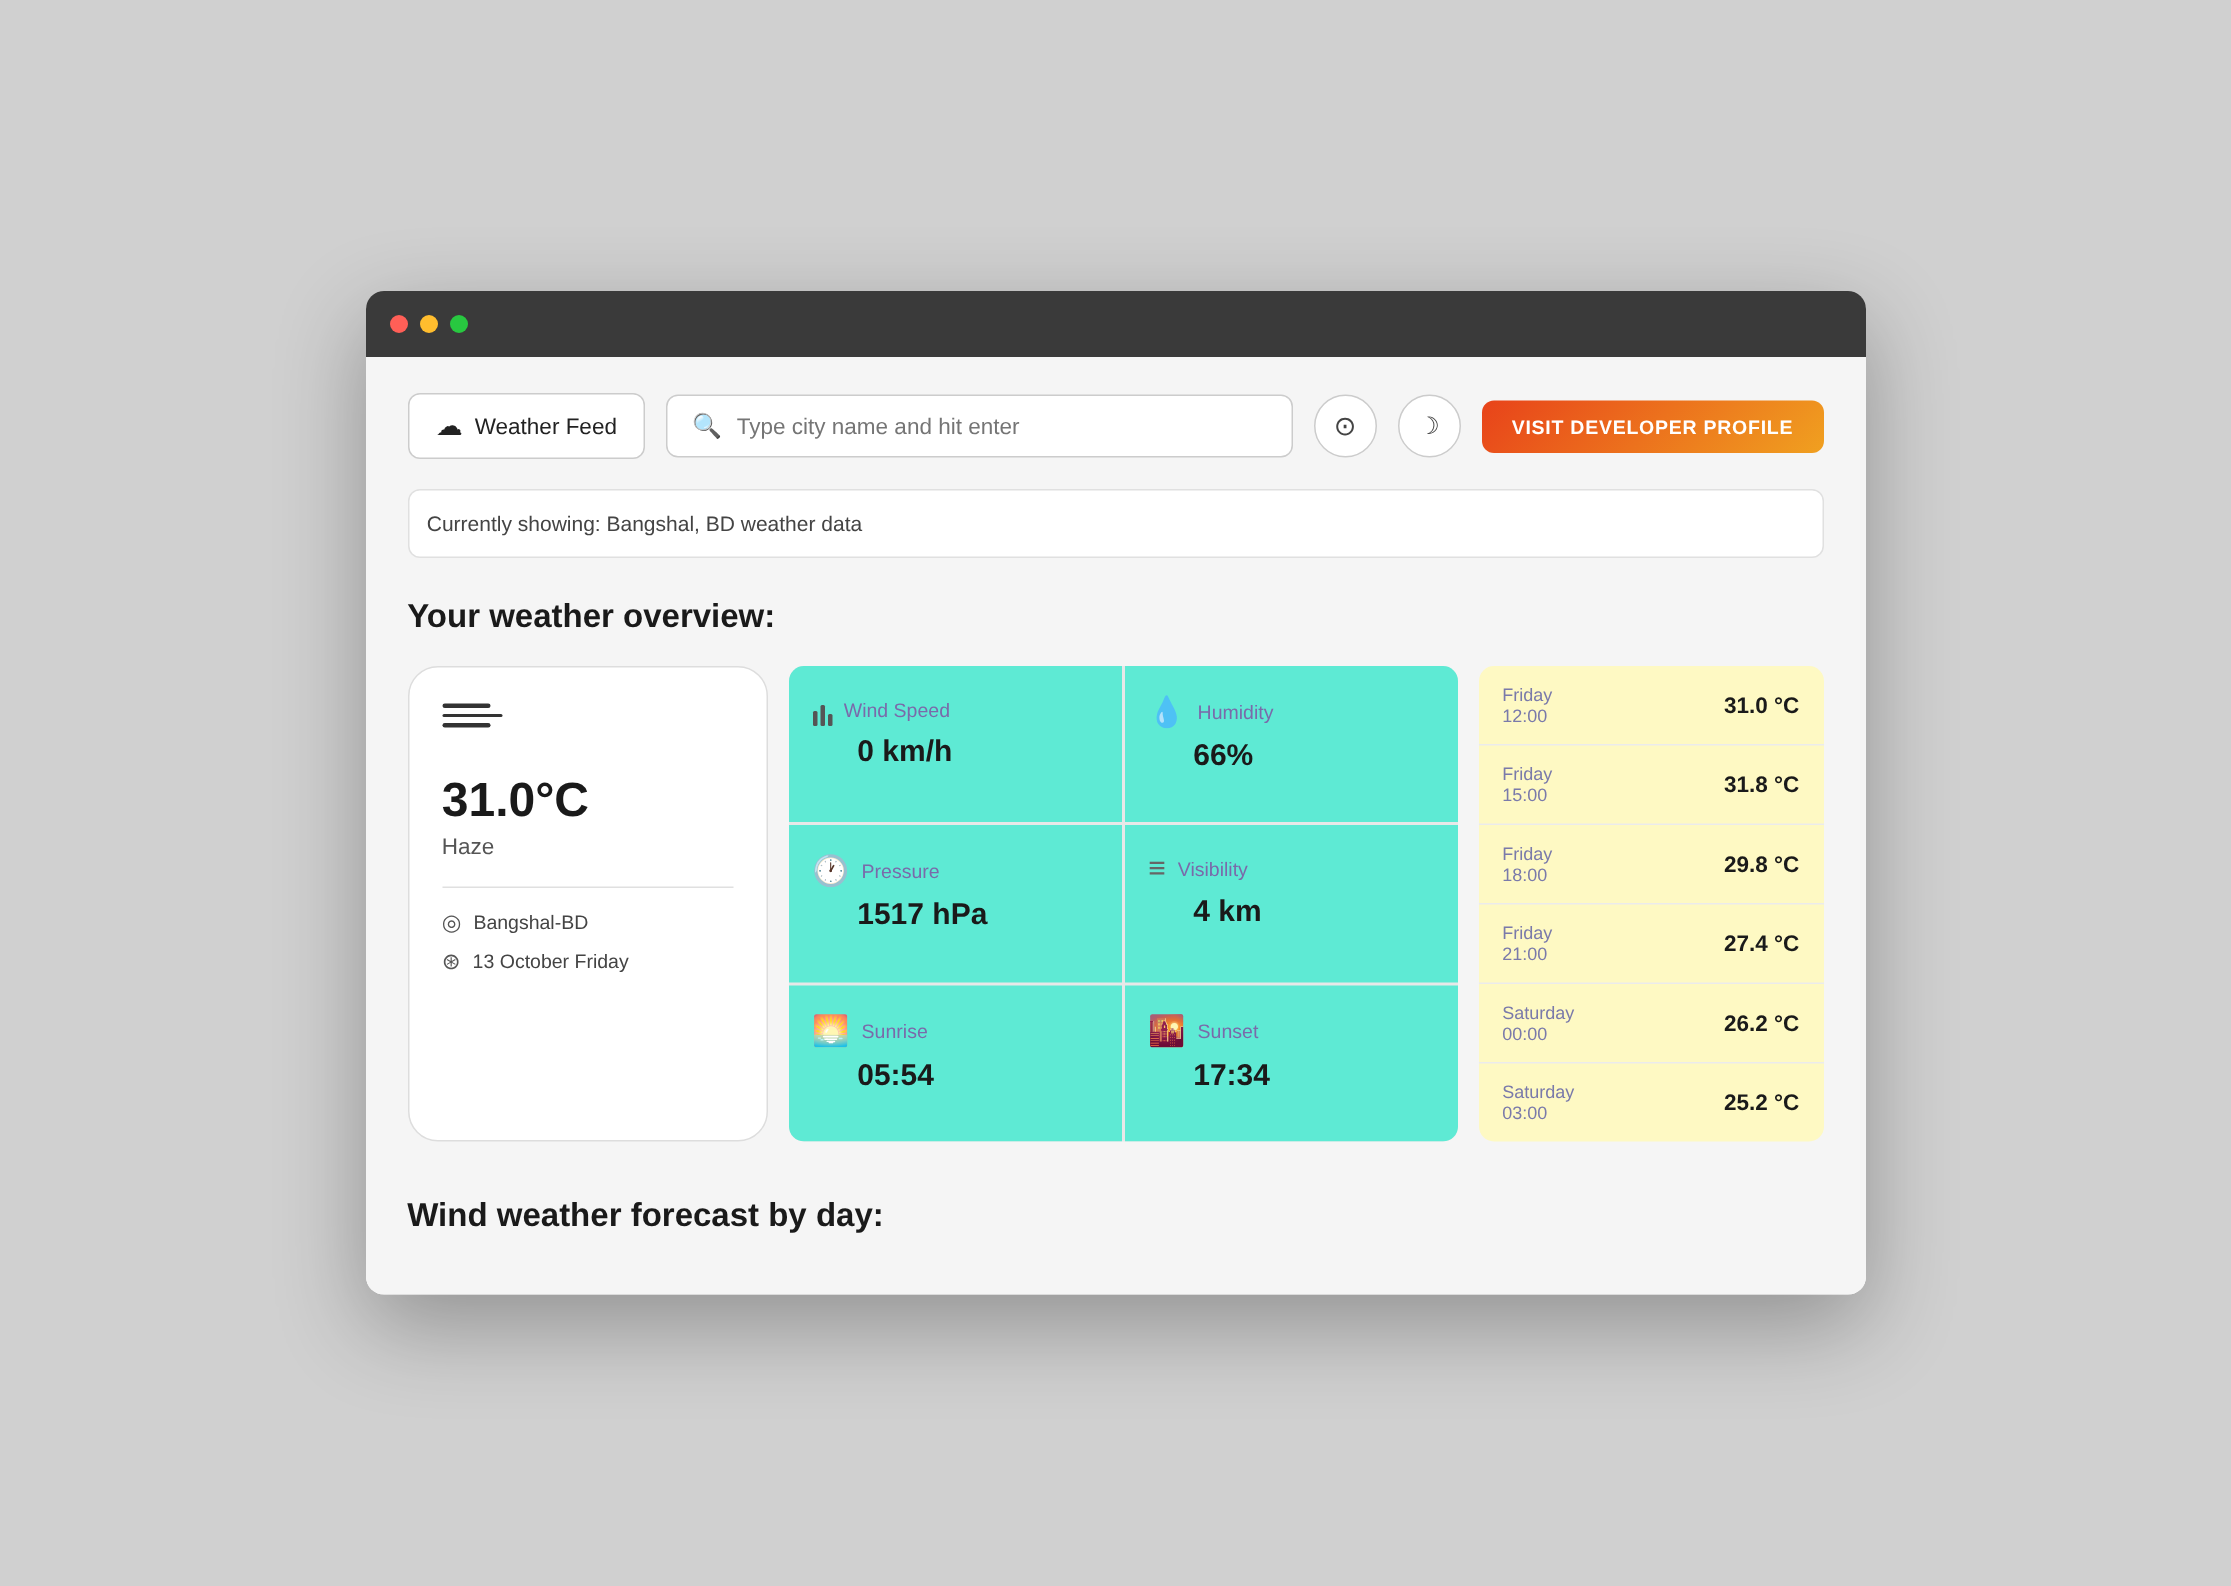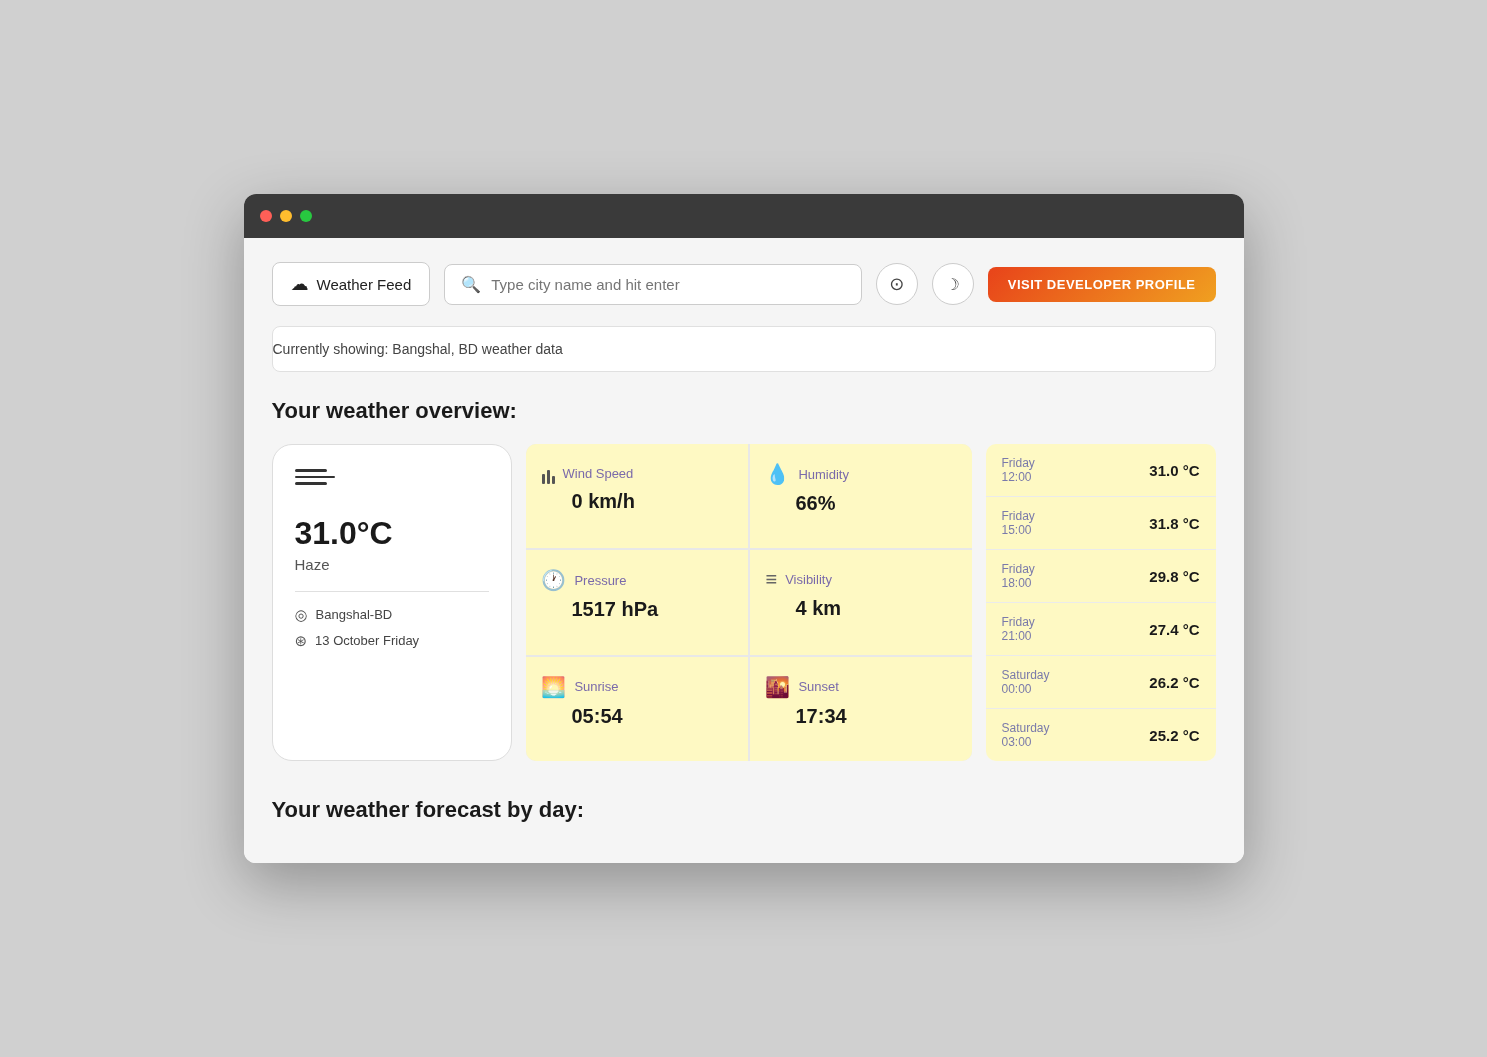--- a/index.html
+++ b/index.html
@@ -94,21 +94,21 @@
       font-size: 13px;
       font-weight: 700;
       letter-spacing: 0.5px;
       cursor: pointer;
       white-space: nowrap;
     }
     .status-bar {
       background: #fff;
       border: 1px solid #e0e0e0;
       border-radius: 8px;
-      padding: 14px 0;
+      padding: 14px 12px;
       font-size: 14px;
       color: #444;
       margin-bottom: 26px;
     }
     .section-title {
       font-size: 22px;
       font-weight: 600;
       color: #1a1a1a;
       margin-bottom: 20px;
     }
@@ -170,21 +170,21 @@
       flex: 1;
       display: grid;
       grid-template-columns: 1fr 1fr;
       grid-template-rows: 1fr 1fr 1fr;
       gap: 2px;
       background: #e8e8e8;
       border-radius: 10px;
       overflow: hidden;
     }
     .stat-cell {
-      background: #fef9c3;
+      background: #5eead4;
       padding: 18px 16px;
       display: flex;
       flex-direction: column;
       gap: 6px;
     }
     .stat-header {
       display: flex;
       align-items: center;
       gap: 8px;
     }
@@ -425,15 +425,15 @@
           <div class="forecast-row">
     <div class="forecast-label">
       <span class="forecast-day">Saturday</span>
       <span class="forecast-time">03:00</span>
     </div>
     <span class="forecast-temp">25.2 °C</span>
   </div>
         </div>
     </div>
 
-    <div class="section2-title">Your weather forecast by day:</div>
+    <div class="section2-title">Wind weather forecast by day:</div>
   </div>
 </div>
 
 </body></html>

